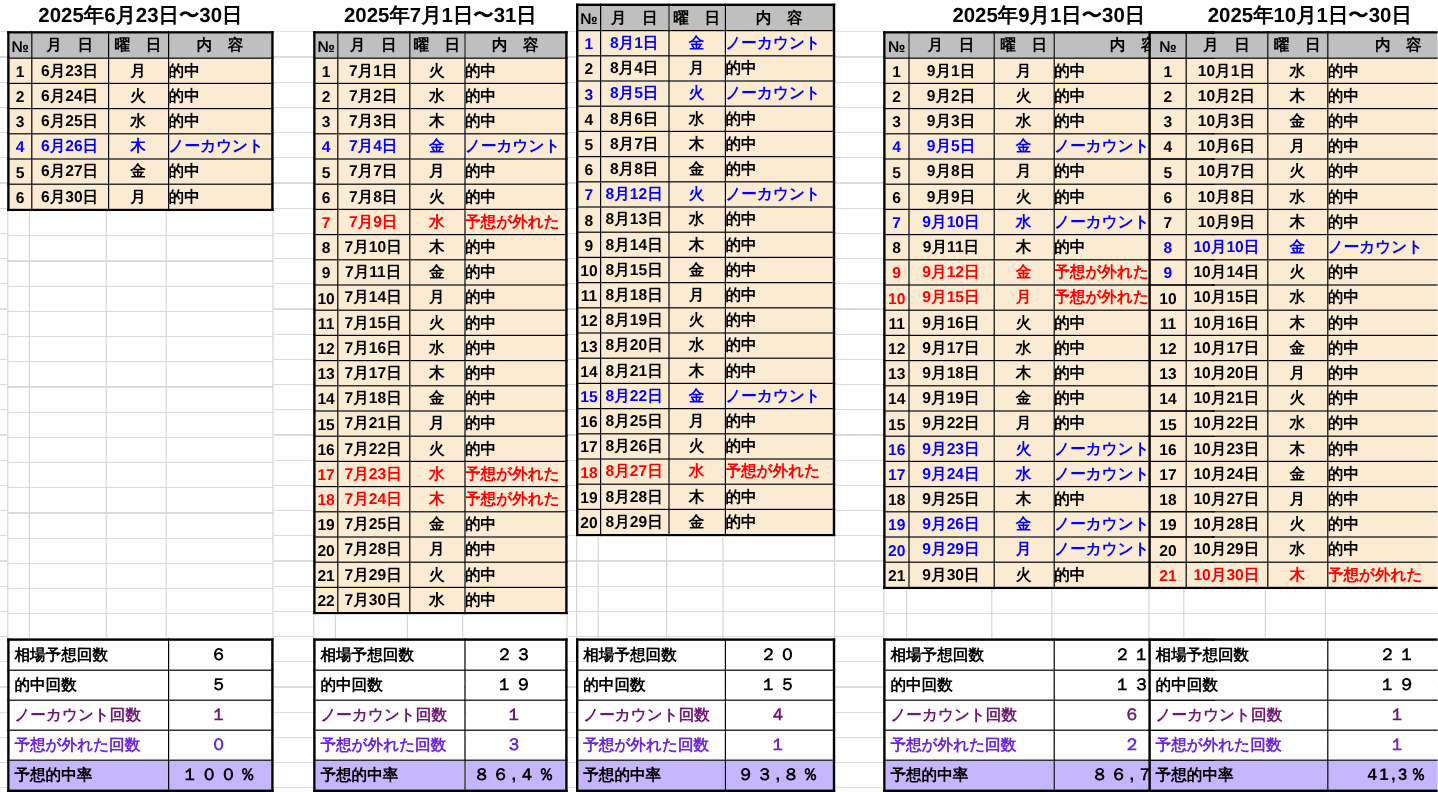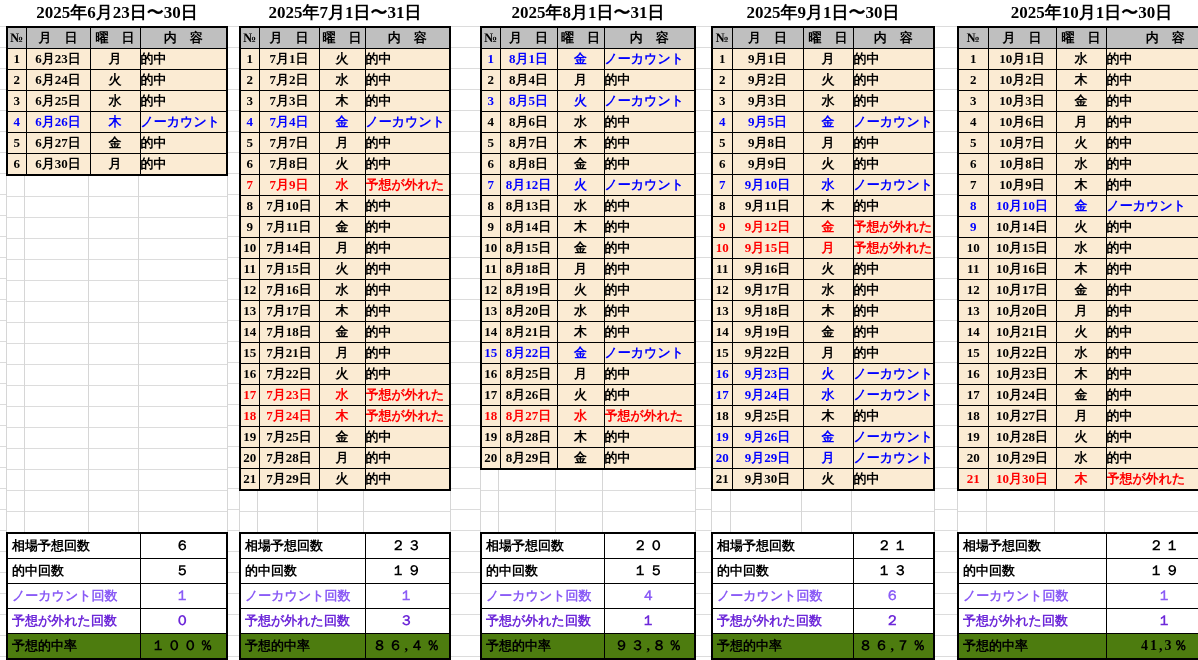--- a/index.html
+++ b/index.html
@@ -1,17 +1,17 @@
 <!DOCTYPE html>
 <html><head>
 <meta charset="utf-8">
 <style>
   html,body{margin:0;padding:0}
   .sheet{position:relative;width:1198px;height:660px;background:#fff;overflow:hidden;
-         font-family:Liberation Serif, serif;font-weight:bold;color:#000}
+         font-family:Liberation Sans, sans-serif;font-weight:bold;color:#000}
   .sheet::before{content:"";position:absolute;left:0;right:0;top:26px;bottom:0;z-index:0;
          background-image:repeating-linear-gradient(to bottom,#DCDCDC 0 1px,transparent 1px 21px)}
   .panel{position:absolute;top:3px;bottom:0;display:flex;flex-direction:column;z-index:1}
   .title{height:20px;line-height:20px;text-align:center;font-size:17px;margin-bottom:3px;white-space:nowrap}
   table.main{border-collapse:collapse;table-layout:fixed;width:100%;border:2px solid #000}
   table.main th{background:#BFBFBF;height:20px;font-size:13px;border:1px solid #000;
          text-align:center;white-space:nowrap;overflow:hidden;padding:0}
   table.main td{background:#FBEBD3;height:20px;font-size:13px;border:1px solid #000;
          white-space:nowrap;overflow:hidden;padding:0}
   td.c-no,td.c-date,td.c-day{text-align:center}
@@ -25,23 +25,23 @@
   .ghost i:first-child{border-left:1px solid #D6D6D6}
   .ghost i:nth-child(1){width:var(--w1)}
   .ghost i:nth-child(2){width:var(--w2)}
   .ghost i:nth-child(3){width:var(--w3)}
   .ghost i:nth-child(4){flex:1}
   table.sum{border-collapse:collapse;table-layout:fixed;width:100%;height:111px;
          border:2px solid #000;margin-top:auto;flex:0 0 auto}
   table.sum td{border:1px solid #000;font-size:13px;background:#fff;white-space:nowrap;overflow:hidden;padding:3px}
   table.sum td.lab{text-align:left;padding-left:4px}
   table.sum td.val{text-align:center;font-size:14px;letter-spacing:2px}
-  table.sum tr.blue td{color:#8b5cf6}
+  table.sum tr.blue td{color:#701a75}
   table.sum tr.red td{color:#6d28d9}
-  table.sum tr.rate td{background:#4d7c0f}
+  table.sum tr.rate td{background:#c4b5fd}
 </style>
 </head>
 <body>
 
 <div class="sheet">
 
   <section class="panel" style="left:6px;width:222px;--w1:19px;--w2:64px;--w3:50px;--wl:133px">
     <div class="title">2025年6月23日〜30日</div>
     <table class="main">
       <colgroup>
@@ -126,21 +126,21 @@
         <td class="val">０</td>
           </tr>
       <tr class="rate">
         <td class="lab">予想的中率</td>
         <td class="val">１００％</td>
           </tr>
     </tbody>
       </table>
   </section>
 
-  <section class="panel" style="left:239px;width:212px;--w1:19px;--w2:60px;--w3:46px;--wl:125px">
+  <section class="panel" style="left:261px;width:212px;--w1:19px;--w2:60px;--w3:46px;--wl:125px">
     <div class="title">2025年7月1日〜31日</div>
     <table class="main">
       <colgroup>
           <col style="width:var(--w1)">
           <col style="width:var(--w2)">
           <col style="width:var(--w3)">
           <col>
         </colgroup>
       <thead>
           <tr>
@@ -270,20 +270,26 @@
             <td class="c-date">7月28日</td>
             <td class="c-day">月</td>
             <td class="c-content">的中</td>
           </tr>
           <tr class="st-hit">
             <td class="c-no">21</td>
             <td class="c-date">7月29日</td>
             <td class="c-day">火</td>
             <td class="c-content">的中</td>
           </tr>
+          <tr class="st-hit">
+            <td class="c-no">22</td>
+            <td class="c-date">7月30日</td>
+            <td class="c-day">水</td>
+            <td class="c-content">的中</td>
+          </tr>
         </tbody>
     </table>
     <div class="ghost">
         <i></i>
         <i></i>
         <i></i>
         <i></i>
       </div>
     <table class="sum">
       <colgroup>
@@ -309,21 +315,20 @@
           </tr>
       <tr class="rate">
         <td class="lab">予想的中率</td>
         <td class="val">８６,４％</td>
           </tr>
     </tbody>
       </table>
   </section>
 
   <section class="panel" style="left:480px;width:216px;--w1:19px;--w2:57px;--w3:47px;--wl:123px">
-    <div class="title">2025年8月1日〜31日</div>
     <table class="main">
       <colgroup>
           <col style="width:var(--w1)">
           <col style="width:var(--w2)">
           <col style="width:var(--w3)">
           <col>
         </colgroup>
       <thead>
           <tr>
         <th>№</th>
@@ -484,21 +489,21 @@
         <td class="val">１</td>
           </tr>
       <tr class="rate">
         <td class="lab">予想的中率</td>
         <td class="val">９３,８％</td>
           </tr>
     </tbody>
       </table>
   </section>
 
-  <section class="panel" style="left:711px;width:224px;--w1:20px;--w2:71px;--w3:50px;--wl:141px">
+  <section class="panel" style="left:736px;width:276px;--w1:20px;--w2:71px;--w3:50px;--wl:141px">
     <div class="title">2025年9月1日〜30日</div>
     <table class="main">
       <colgroup>
           <col style="width:var(--w1)">
           <col style="width:var(--w2)">
           <col style="width:var(--w3)">
           <col>
         </colgroup>
       <thead>
           <tr>

